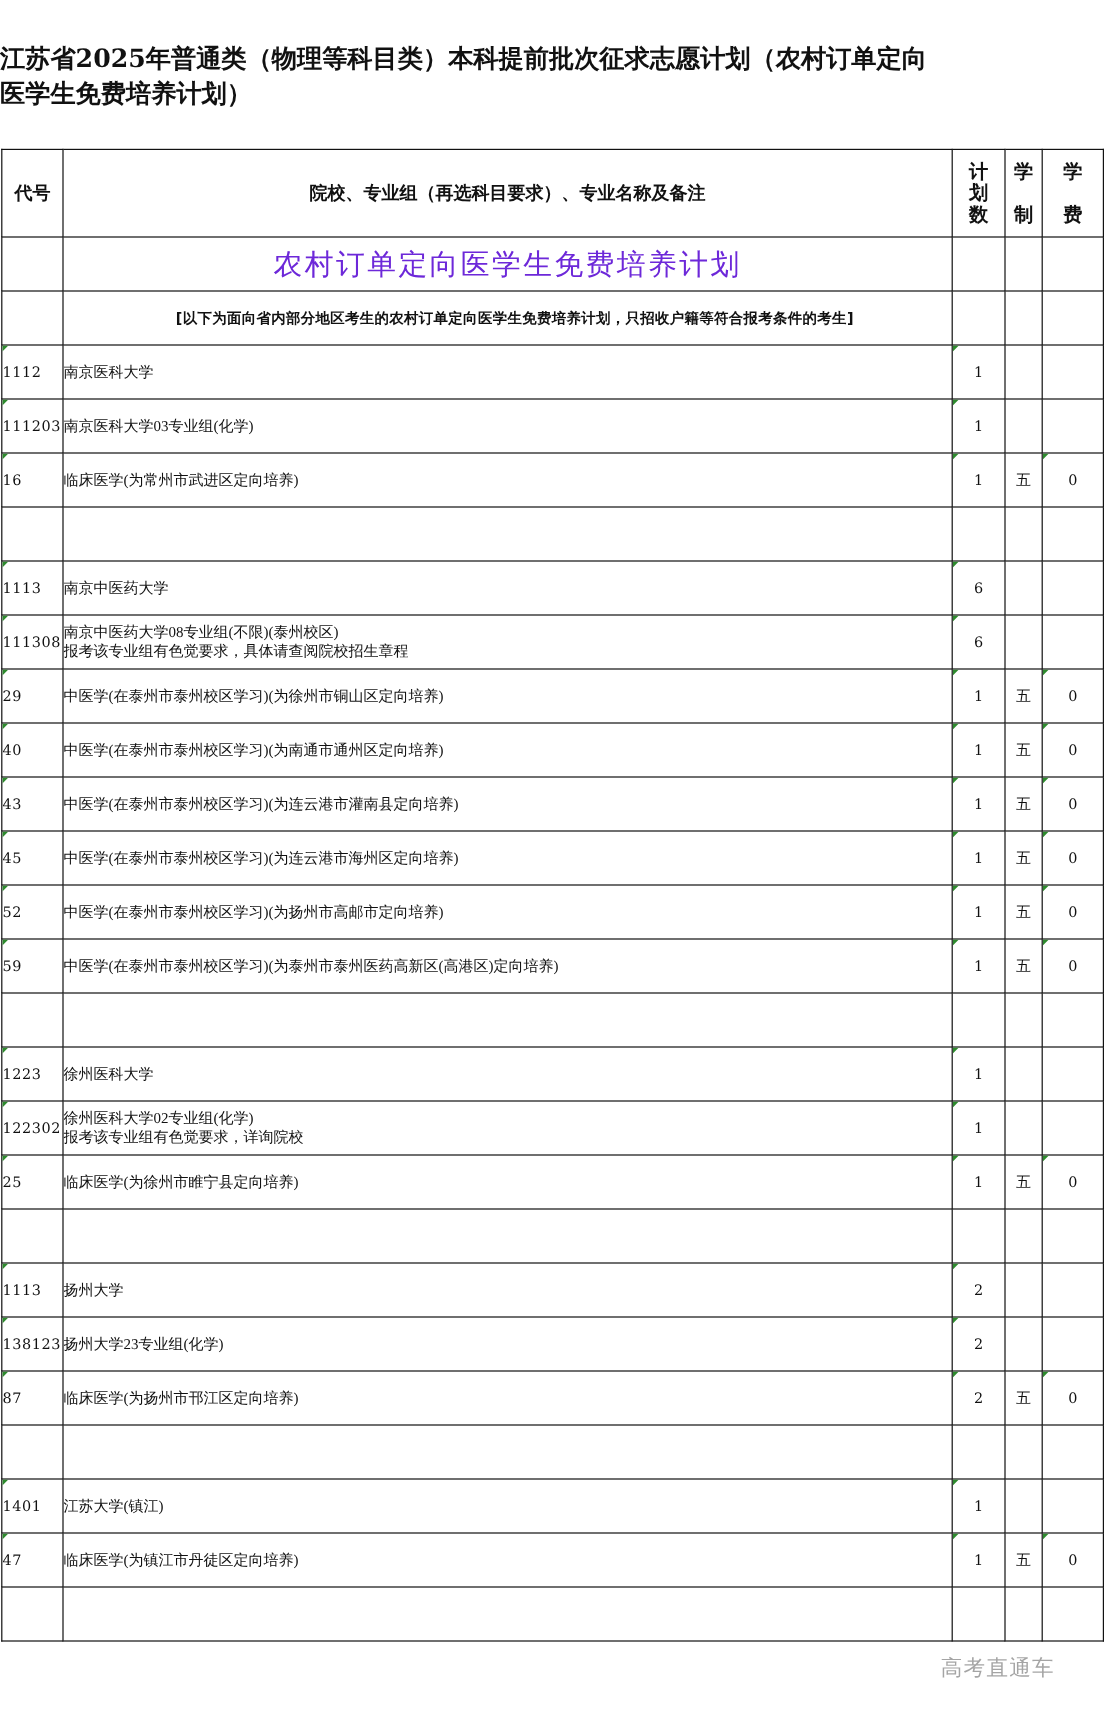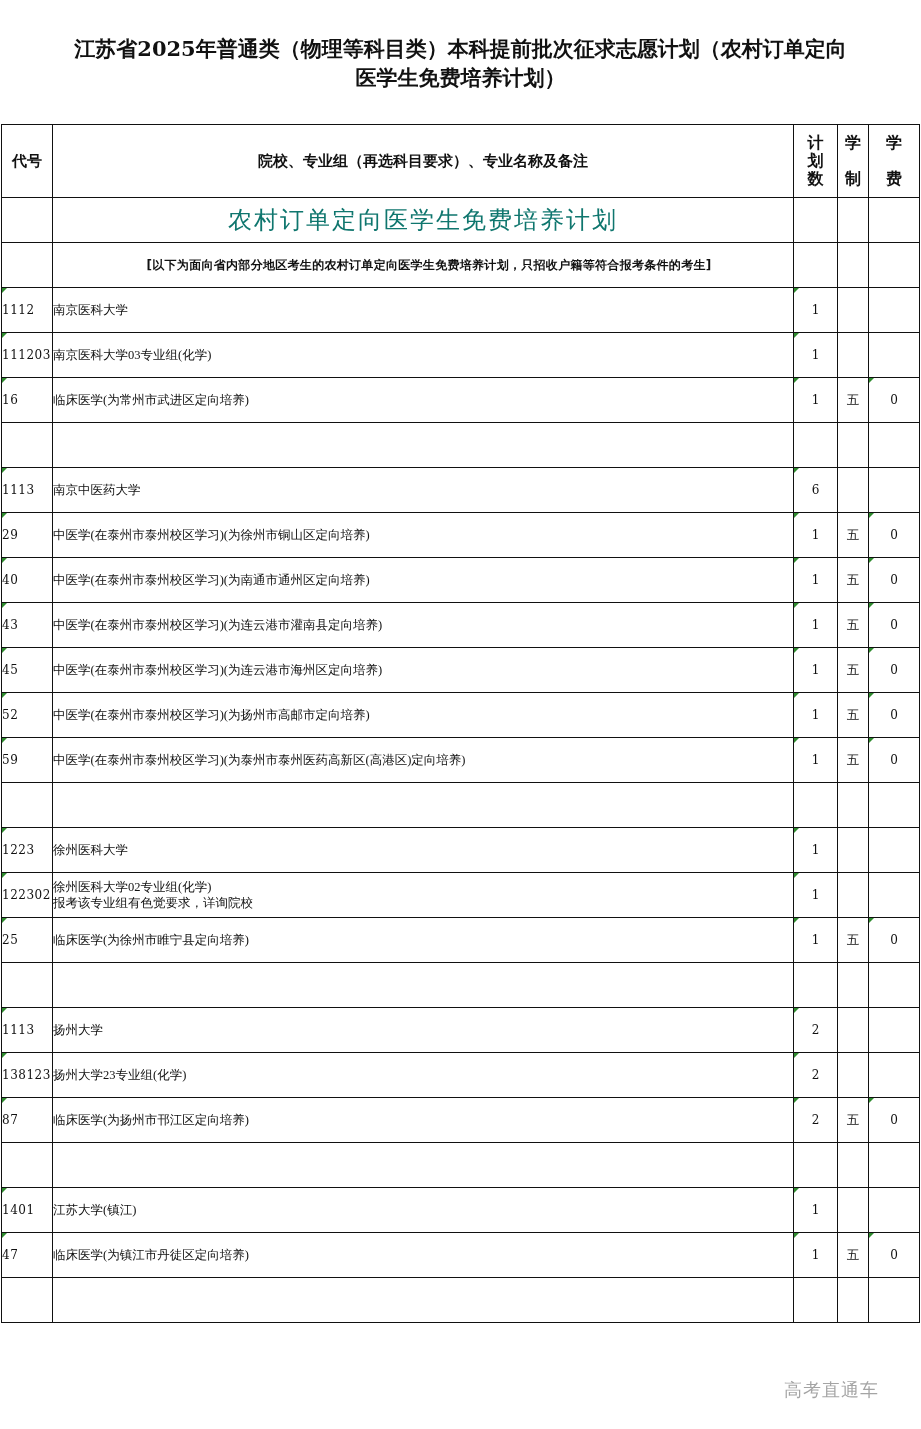--- a/index.html
+++ b/index.html
@@ -13,21 +13,21 @@
       position: relative;
       overflow: hidden;
       font-family: "DejaVu Sans", "Liberation Sans", sans-serif;
       color: #111;
     }
     .doc-title {
       position: absolute;
       left: 0;
       top: 34px;
       width: 921px;
-      text-align: center;
+      text-align: left;
       font-family: "DejaVu Serif", "Liberation Serif", serif;
       font-weight: bold;
       font-size: 21px;
       line-height: 29px;
       letter-spacing: 0px;
       color: #111;
     }
     .doc-title .line { display: block; white-space: nowrap; }
 
     table.plan {
@@ -65,21 +65,21 @@
     }
     .vtext.spread { line-height: 36px; }
     th.h-plan, th.h-years, th.h-fee { vertical-align: middle; text-align: center; }
 
     tr.section-title td { height: 44px; }
     .section-heading {
       text-align: center;
       font-family: "DejaVu Serif", "Liberation Serif", serif;
       font-size: 24px;
       letter-spacing: 2px;
-      color: #0f766e;
+      color: #6d28d9;
     }
     tr.notice td { height: 44px; padding-left: 12px; }
     .notice-text {
       text-align: center;
       font-weight: bold;
       font-size: 12px;
       letter-spacing: 0.3px;
     }
 
     tr.row td { height: 44px; }
@@ -224,20 +224,30 @@
       <tr class="row">
         <td class="code tri">1113</td>
         <td class="name">
           <span class="sub">南京中医药大学</span>
         </td>
         <td class="num tri">6</td>
         <td class="cn"></td>
         <td class="num"></td>
       </tr>
       <tr class="row">
+        <td class="code tri">111308</td>
+        <td class="name">
+          <span class="sub">南京中医药大学08专业组(不限)(泰州校区)</span>
+          <span class="sub">报考该专业组有色觉要求，具体请查阅院校招生章程</span>
+        </td>
+        <td class="num tri">6</td>
+        <td class="cn"></td>
+        <td class="num"></td>
+      </tr>
+      <tr class="row">
         <td class="code tri">29</td>
         <td class="name">
           <span class="sub">中医学(在泰州市泰州校区学习)(为徐州市铜山区定向培养)</span>
         </td>
         <td class="num tri">1</td>
         <td class="cn">五</td>
         <td class="num tri">0</td>
       </tr>
       <tr class="row">
         <td class="code tri">40</td>

